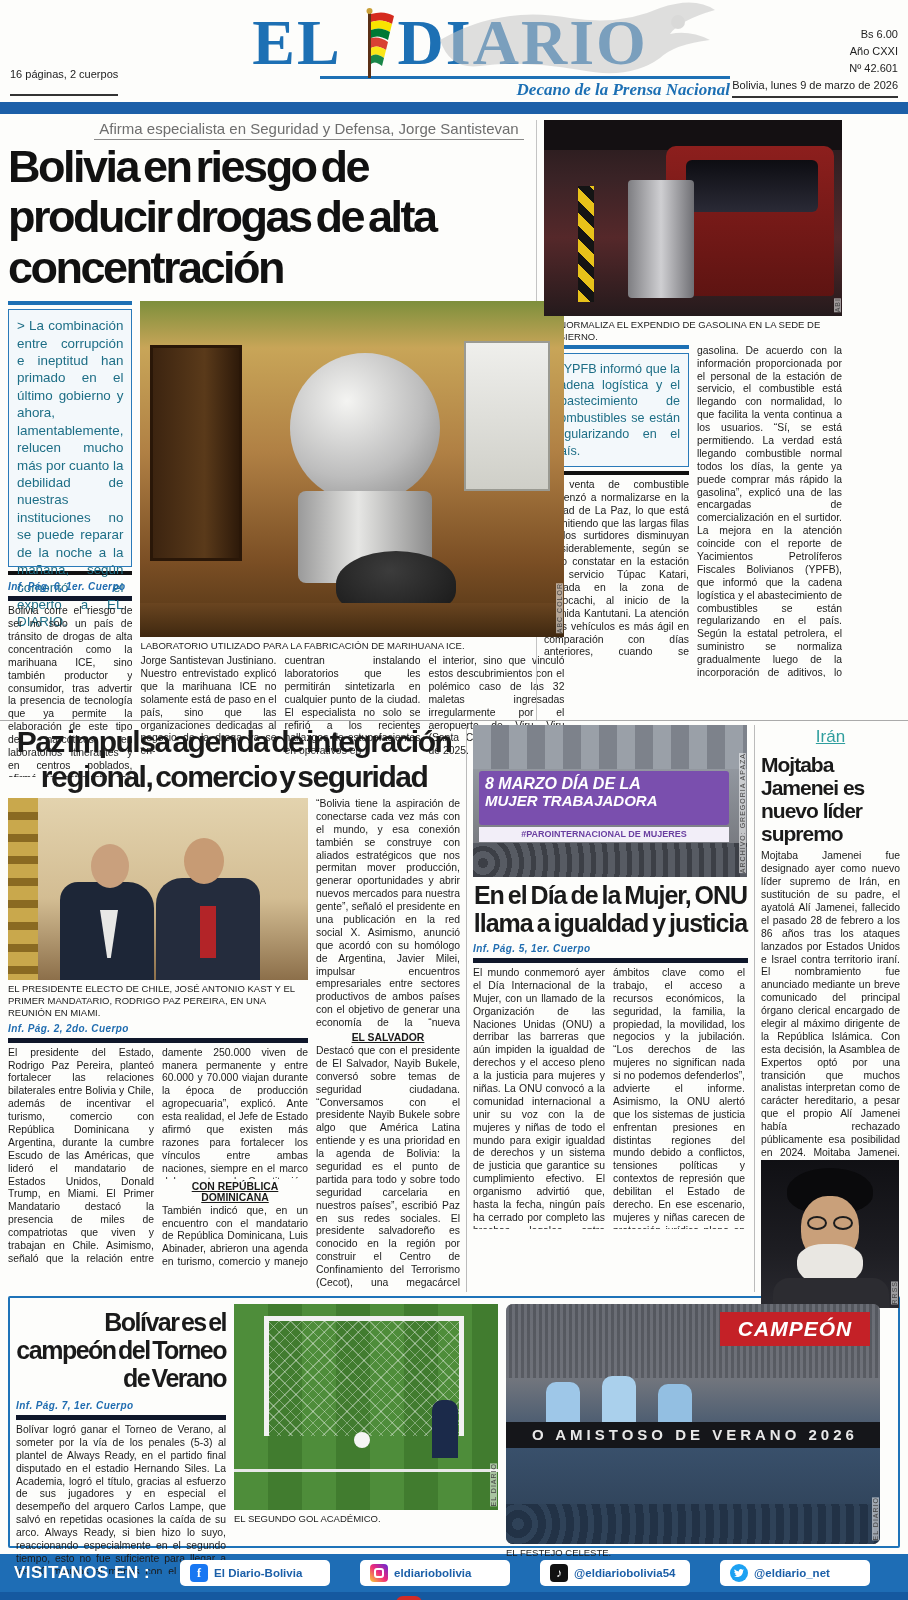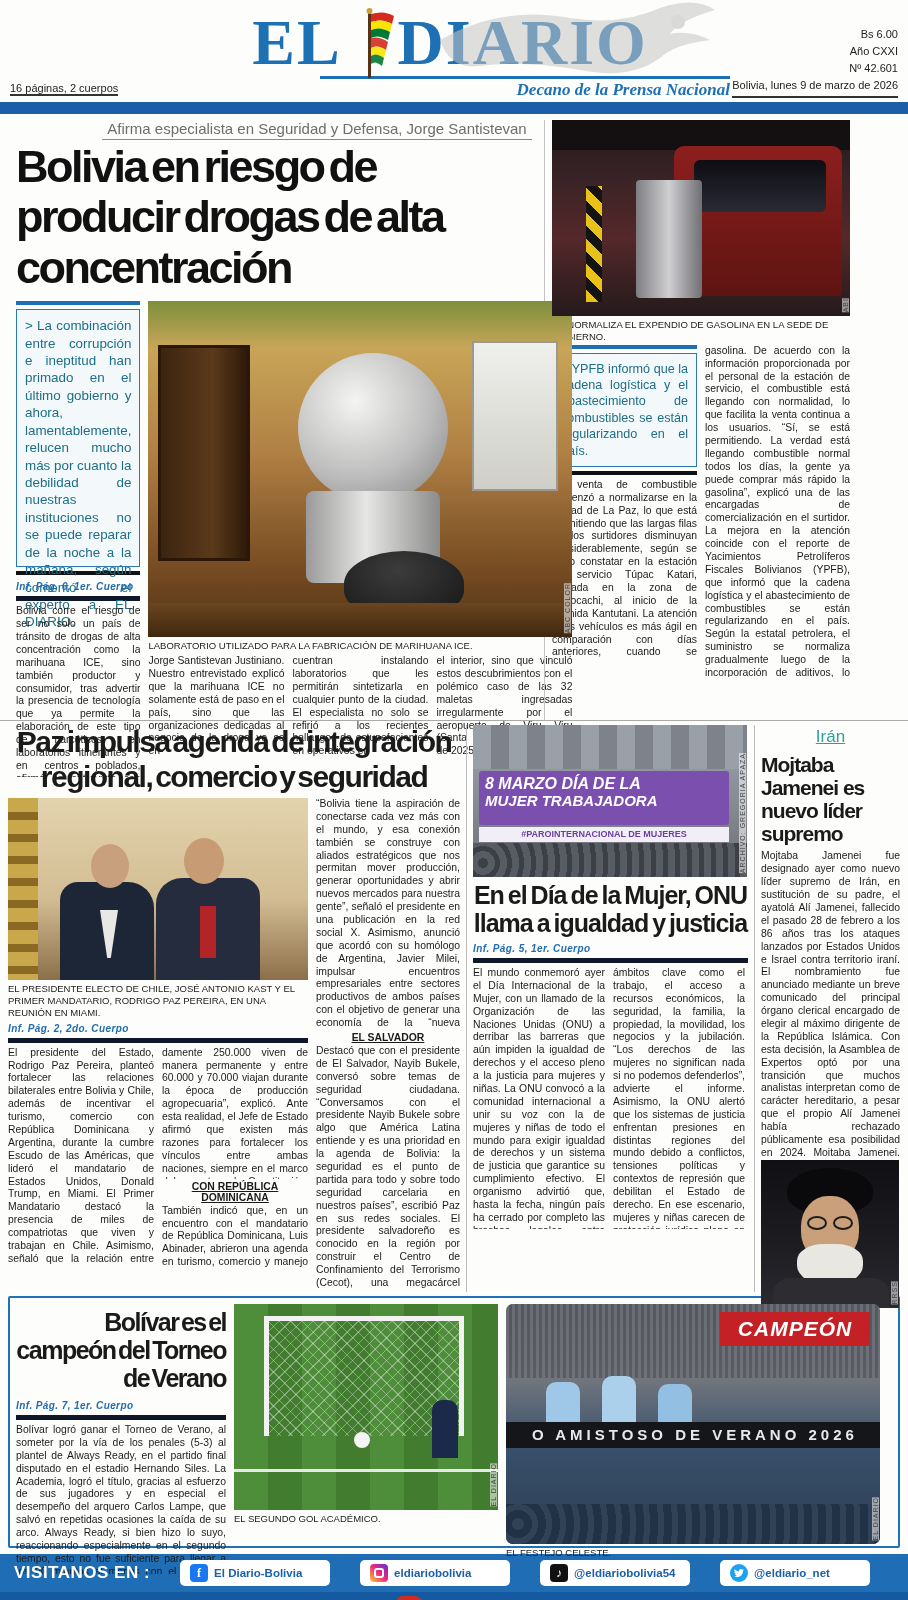--- a/index.html
+++ b/index.html
@@ -11,38 +11,38 @@
   
   #masthead { height:100px; position:relative; padding:4px 10px 0 10px; }
   .mh-center { position:absolute; left:170px; top:2px; width:560px; text-align:center; }
   .logo-row { display:flex; align-items:flex-end; justify-content:center; gap:2px; position:relative; }
   .logo-word { font-family:"Liberation Serif", serif; font-weight:bold; color:#1d70b4; font-size:64px; letter-spacing:2px; line-height:0.95; }
   .condor { position:absolute; right:10px; top:-2px; opacity:.55; }
   .tagline { border-top:3px solid #1d70b4; margin:2px 0 0 150px; text-align:right;
     font-family:"Liberation Serif", serif; font-style:italic; font-weight:bold; color:#1d70b4; font-size:17px; padding-top:1px;}
   .mh-right { position:absolute; right:10px; top:26px; text-align:right; font-size:11px; color:#222; line-height:1.55; }
   .mh-right .date { border-bottom:2px solid #333; padding-bottom:2px; }
-  .mh-left { position:absolute; left:10px; bottom:4px; font-size:11px; color:#222; border-bottom:2px solid #333; padding-bottom:0;}
+  .mh-left { position:absolute; left:10px; bottom:4px; font-size:11px; color:#222; border-bottom:2px solid #333; padding-bottom:14px;}
   #topbar { height:12px; background:#1c5fa8; margin-top:2px; }
   
   .photo { position:relative; overflow:hidden; background:#888; }
   .caption { font-size:9.5px; color:#1b1b1b; text-transform:uppercase; line-height:1.25; margin:3px 0 2px 0; }
   .vcred { position:absolute; right:1px; bottom:4px; writing-mode:vertical-rl; transform:rotate(180deg);
     font-size:7px; color:#444; letter-spacing:1px; text-transform:uppercase; background:rgba(255,255,255,.55); }
   .pageref { color:#1f6cb0; font-weight:bold; font-style:italic; font-size:10px; letter-spacing:.4px;
     border-bottom:5px solid #0f172a; padding:2px 0 4px 0; margin-bottom:4px;}
   .bodycol { font-size:10.4px; line-height:1.24; text-align:justify; overflow:hidden; }
   .hibox { border:1px solid #2a7ab9; background:#f3f8fb; color:#1d6e86; font-size:13.2px; line-height:1.3;
     padding:7px 8px; text-align:justify; }
   .subhead { font-size:10.4px; font-weight:bold; text-decoration:underline; text-align:center; margin:2px 0; }
   .rule-black { height:4px; background:#111; margin:4px 0 4px 0; }
   .rule-blue { height:4px; background:#1d70b4; margin:0 0 4px 0; }
   
   #lead { display:flex; gap:8px; padding:6px 8px 0 8px; height:606px; }
-  #lead-left { width:520px;margin-left:8px; }
+  #lead-left { width:520px; }
   .kicker { display:block; margin:0 0 2px 86px; font-size:15px; color:#6e6e6e;
     border-bottom:1px solid #8a8a8a; padding-bottom:2px; width:430px; text-align:center;}
   .headline-main { font-size:45px; font-weight:600; color:#111; letter-spacing:-2.5px; word-spacing:-5px; line-height:1.12; }
   #lead-inner { display:flex; gap:8px; margin-top:8px; }
   #lead-minicol { width:146px; }
   #lead-minicol .bodycol { height:172px; }
   #lead-main { width:424px; }
   .lab-photo { width:424px; height:336px; }
   .lead-cols { display:flex; gap:8px; margin-top:3px; }
   .lead-cols .bodycol { width:136px; height:104px; }

